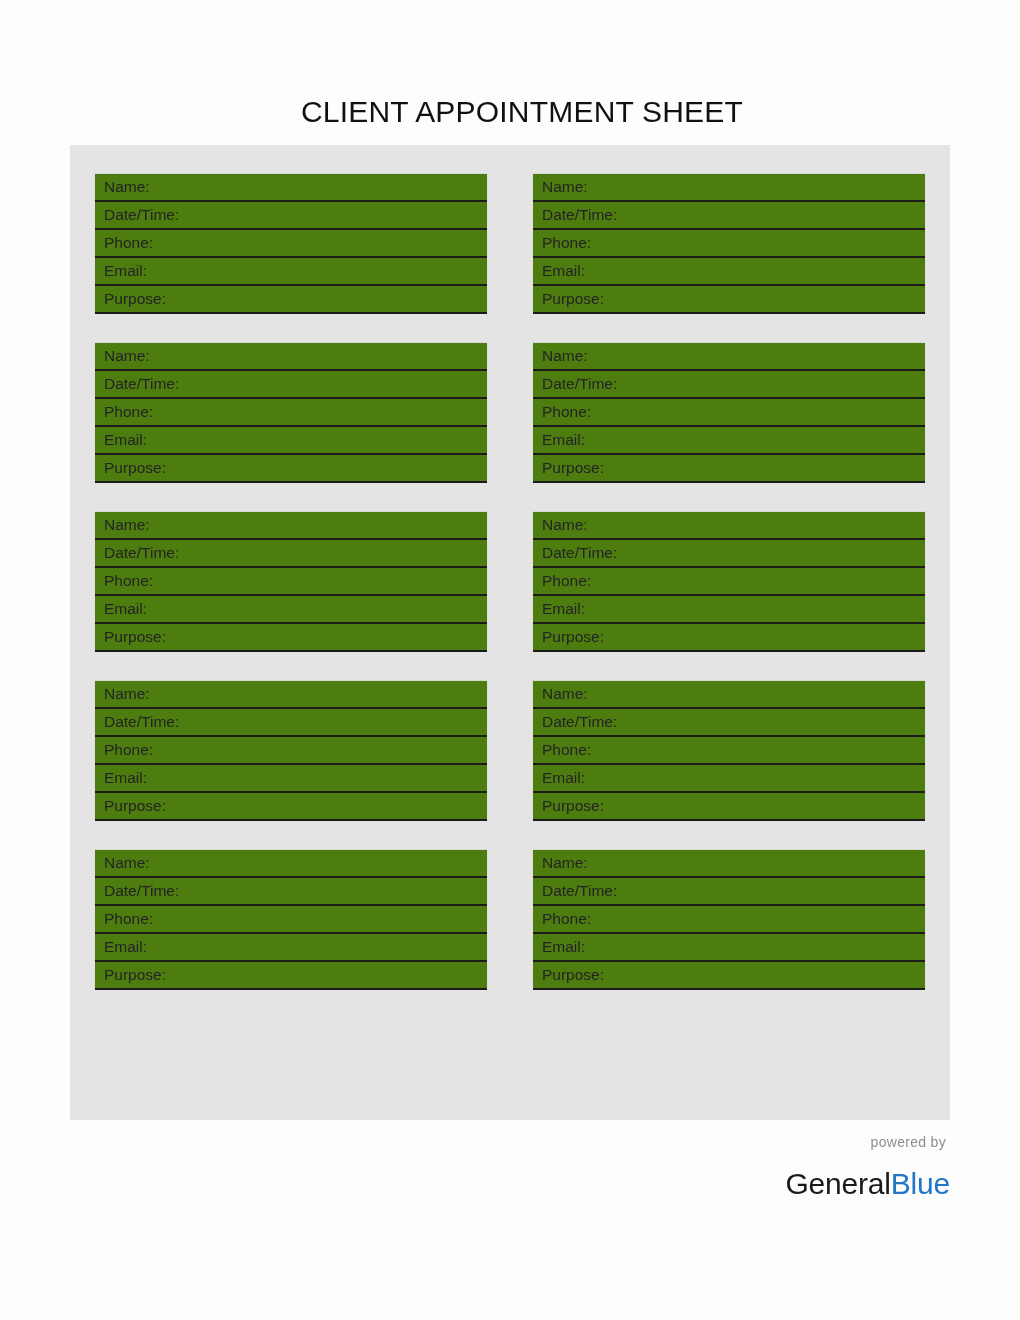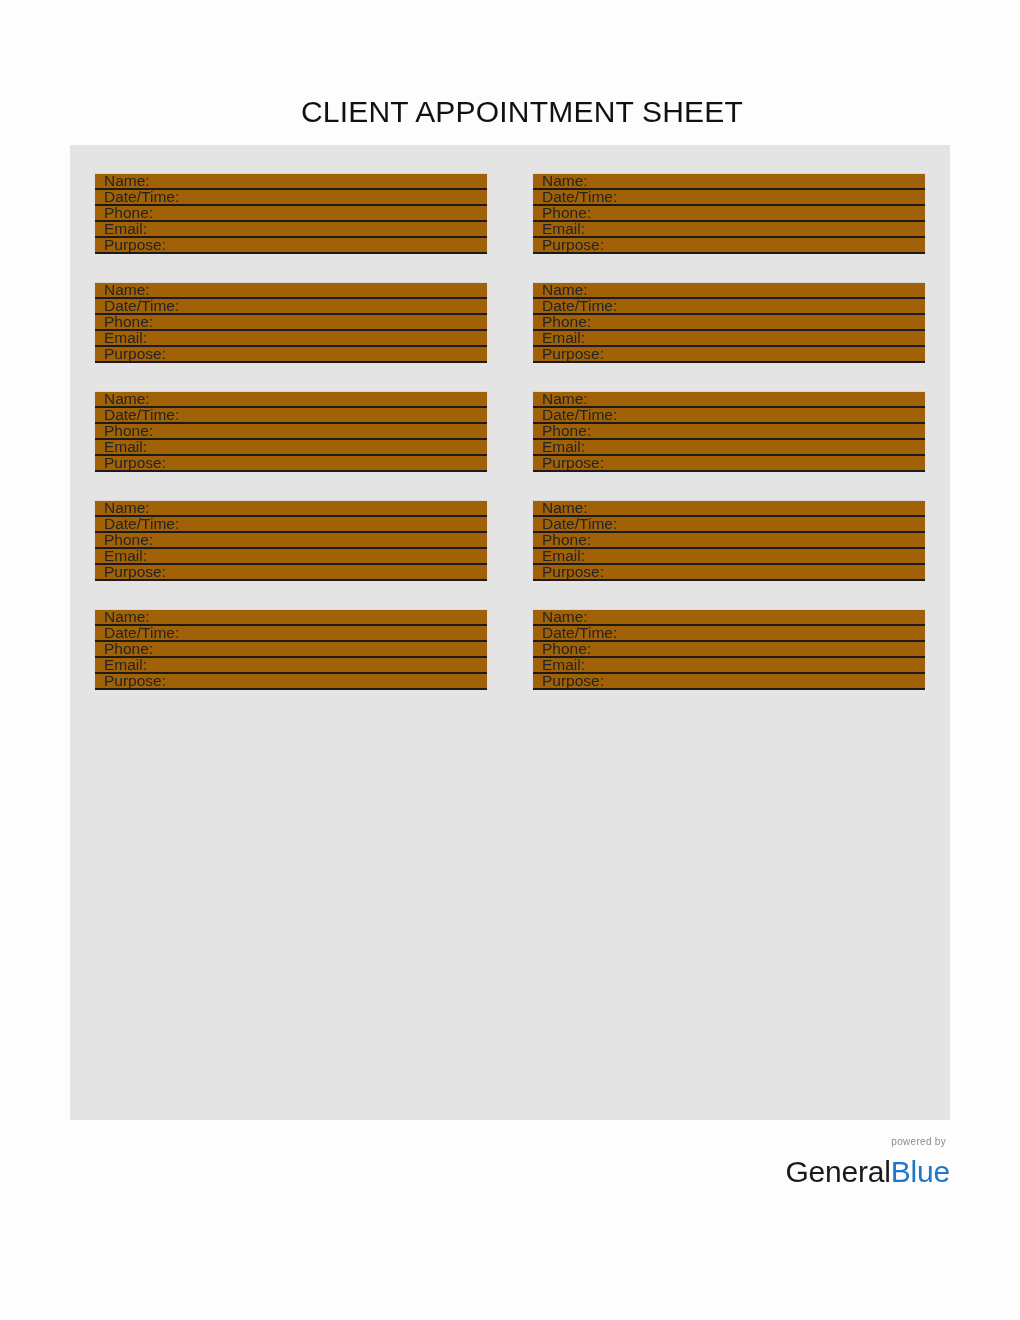--- a/index.html
+++ b/index.html
@@ -74,24 +74,24 @@
     border-left: 1px solid #e0e0e0;
     border-right: 1px solid #e0e0e0;
     box-sizing: border-box;
     margin-bottom: 28px;
   }
   .appt-block:last-child {
     margin-bottom: 0;
   }
 
   .field-row {
-    height: 16px;
+    height: 28px;
     box-sizing: border-box;
     border-bottom: 2px solid #1b1b1b;
-    background: #a16207;
+    background: #4d7c0f;
     display: flex;
     align-items: center;
     padding-left: 9px;
     overflow: hidden;
   }
 
   .field-label {
     font-size: 15.5px;
     line-height: 20px;
     color: #242424;
@@ -101,32 +101,32 @@
 
   
   .footer {
     position: absolute;
     right: 70px;
     top: 1132px;
     width: 260px;
     text-align: right;
   }
   .powered-by {
-    font-size: 10px;
+    font-size: 14px;
     color: #8d8d8d;
     line-height: 20px;
     letter-spacing: 0.3px;
     padding-right: 4px;
   }
   .brand {
     font-size: 30px;
     line-height: 36px;
     letter-spacing: -0.2px;
     white-space: nowrap;
-    margin-top: 2px;
+    margin-top: 14px;
   }
   .brand-general {
     color: #1a1a1a;
   }
   .brand-blue {
     color: #2176c7;
   }
 </style>
 </head>
 <body>

